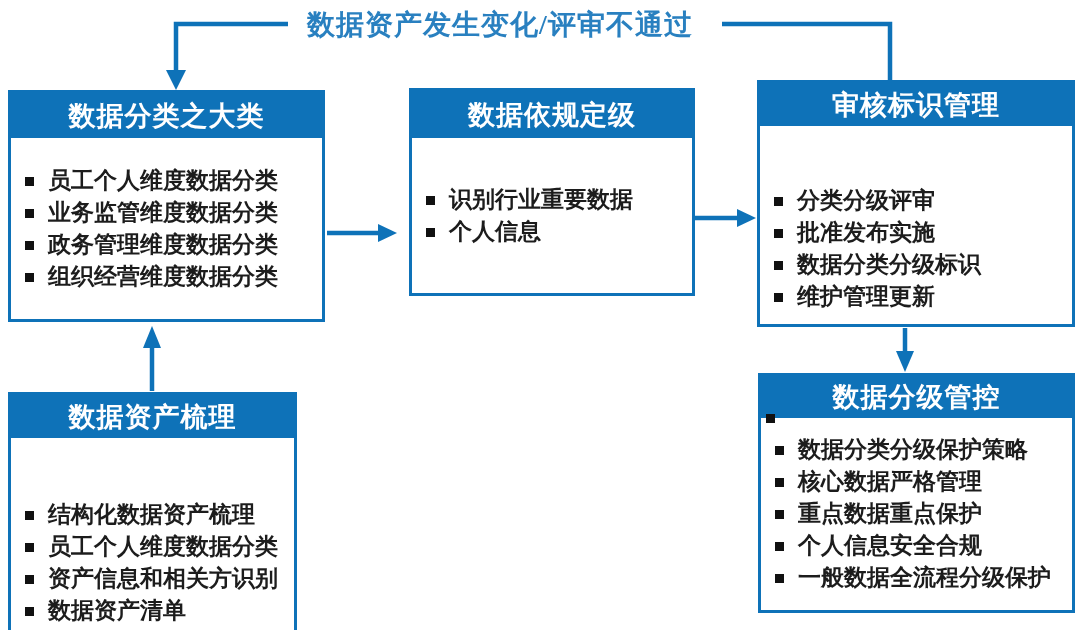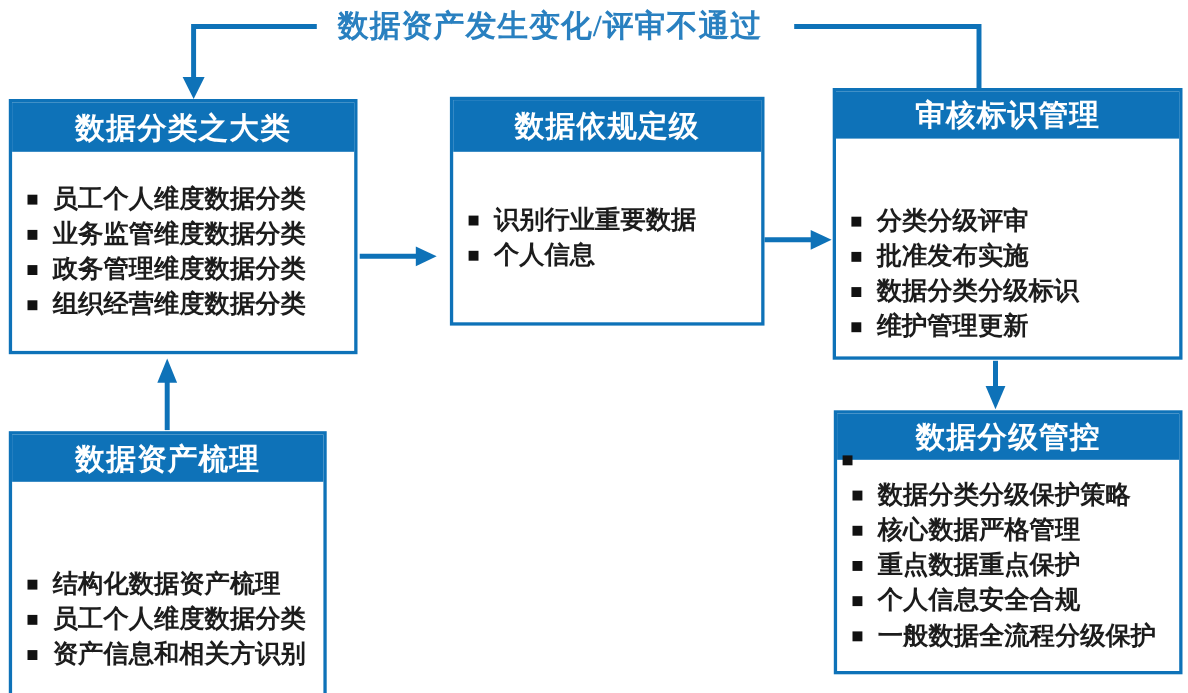--- a/index.html
+++ b/index.html
@@ -212,20 +212,24 @@
         <span class="item-text">结构化数据资产梳理</span>
       </li>
         <li class="item">
         <span class="marker"></span>
         <span class="item-text">员工个人维度数据分类</span>
       </li>
         <li class="item">
         <span class="marker"></span>
         <span class="item-text">资产信息和相关方识别</span>
       </li>
+        <li class="item">
+        <span class="marker"></span>
+        <span class="item-text">数据资产清单</span>
+      </li>
       </ul>
   </div>
 
   <div class="box" id="box-control">
     <div class="box-header">数据分级管控</div>
     <ul class="box-items">
 
     <li class="item">
         <span class="marker"></span>
         <span class="item-text">数据分类分级保护策略</span>

